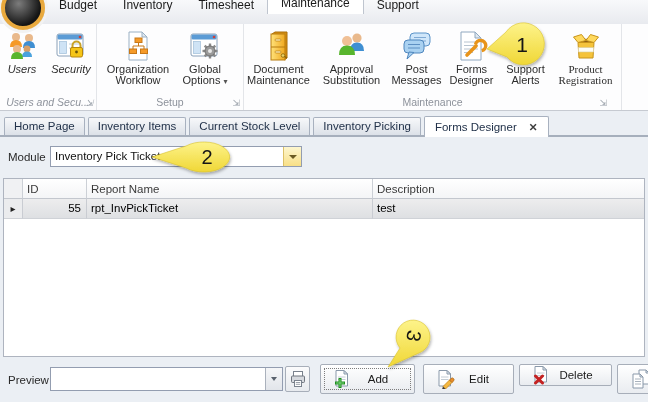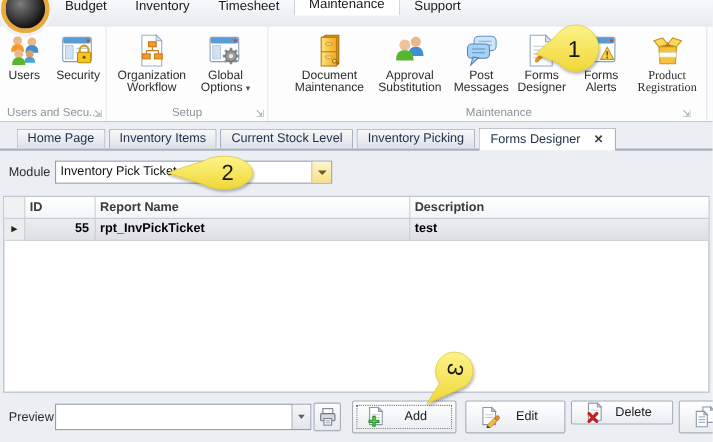--- a/index.html
+++ b/index.html
@@ -26,21 +26,21 @@
   .ritem{display:flex;flex-direction:column;align-items:center;padding-top:1px;cursor:default;}
   .ritem .ic{height:35px;display:flex;align-items:center;justify-content:center;}
   .ritem .item-label{font-size:11px;line-height:11px;text-align:center;color:#2d2d2d;margin-top:1px;}
   .ddcaret{font-size:8px;color:#555;}
   .gcap{position:absolute;left:0;right:0;bottom:1px;height:14px;font-size:10.5px;color:#8d929b;
     text-align:center;line-height:14px;white-space:nowrap;overflow:hidden;}
   .launcher{position:absolute;right:3px;bottom:2px;font-size:9px;color:#99a0a9;line-height:10px;cursor:default;}
 
   
   .docstrip{position:absolute;top:115px;left:0;width:648px;height:22px;display:flex;
-    align-items:flex-end;padding-left:15px;box-sizing:border-box;}
+    align-items:flex-end;padding-left:4px;box-sizing:border-box;}
   .docstrip::after{content:"";position:absolute;left:0;right:0;bottom:0;height:2px;background:#a6afbc;}
   .dtab{position:relative;z-index:1;height:17px;line-height:17px;padding:0 9px;margin-right:3px;margin-bottom:2px;
     background:linear-gradient(#f7f8fa,#dce1e8);border:1px solid #a8b1bf;border-bottom:none;
     border-radius:2px 2px 0 0;font-size:11.5px;color:#22324a;white-space:nowrap;cursor:default;}
   .dtab.active{z-index:2;height:20px;line-height:20px;margin-bottom:0;background:#fff;padding:0 10px;}
   .dtab .close{margin-left:12px;font-size:10.5px;font-weight:bold;color:#3c3c3c;cursor:pointer;}
 
   
   .module-label{position:absolute;left:8px;top:151px;font-size:11.5px;color:#2a2a2a;}
   .module-combo{position:absolute;left:50px;top:146px;width:252px;height:21px;box-sizing:border-box;
@@ -49,21 +49,21 @@
     white-space:nowrap;overflow:hidden;}
   .module-combo .dd{position:absolute;right:0;top:0;width:17px;height:19px;
     background:linear-gradient(#fdf6cf,#f8df86);border-left:1px solid #dcc067;
     display:flex;align-items:center;justify-content:center;cursor:pointer;}
   .caret-dn{width:0;height:0;border-left:4px solid transparent;border-right:4px solid transparent;
     border-top:4px solid #6b5a23;}
 
   
   .grid{position:absolute;left:3px;top:178px;width:642px;height:179px;box-sizing:border-box;
     background:#fff;border:1px solid #aeb4bf;}
-  .grow{display:grid;grid-template-columns:19px 64px 286px 1fr;font-weight:bold;}
+  .grow{display:grid;grid-template-columns:19px 64px 286px 1fr;}
   .gh{height:20px;background:linear-gradient(#ffffff,#f3f4f6);}
   .gh .cell{border-right:1px solid #ccd0d6;border-bottom:1px solid #c3c7ce;
     font-size:11.5px;color:#3a3a3a;line-height:20px;padding:0 0 0 4px;white-space:nowrap;overflow:hidden;}
   .gh .cell.ind{background:#f0f1f3;}
   .gd{height:20px;background:linear-gradient(#ededee,#dddfe2);}
   .gd .cell{border-right:1px solid #c9ccd2;border-bottom:1px solid #cfd2d7;
     font-size:11.5px;color:#000;line-height:19px;padding:0 0 0 4px;white-space:nowrap;overflow:hidden;}
   .gd .cell.ind{background:#ebecee;text-align:center;padding:0;font-size:10px;color:#222;}
   .gd .cell.num{text-align:right;padding:0 5px 0 0;}
 
@@ -90,21 +90,21 @@
   
   .overlay{position:absolute;left:0;top:0;width:648px;height:402px;pointer-events:none;z-index:50;}
 </style>
 </head>
 <body>
 
 <div id="app">
 
   <div class="ribbon">
 
-    <div class="rgroup" style="left:0;width:96px;">
+    <div class="rgroup" style="left:0;width:96px;font-style:italic;">
       <div class="items">
         <div class="ritem" style="width:44px;">
           <span class="ic">
             <svg width="32" height="32" viewBox="0 0 32 32">
               <g>
                   <circle cx="10" cy="7" r="4" fill="#e9b98c"></circle>
                   <path d="M4 17 Q4 10 10 10 Q16 10 16 17 Z" fill="#f59a28"></path>
                 </g>
               <g>
                   <circle cx="23" cy="8" r="4" fill="#e9b98c"></circle>
@@ -178,21 +178,21 @@
               <circle cx="21" cy="21" r="2" fill="#e8e8e8"></circle>
             </svg>
           </span>
           <span class="item-label"><span>Global Options</span> <span class="ddcaret">▾</span></span>
         </div>
       </div>
       <div class="gcap"><span>Setup</span></div>
       <span class="launcher">⇲</span>
     </div>
 
-    <div class="rgroup" style="left:244px;width:377px;margin-left:21px;">
+    <div class="rgroup" style="left:244px;width:377px;">
       <div class="items">
         <div class="ritem" style="width:66px;">
           <span class="ic">
             <svg width="32" height="32" viewBox="0 0 32 32">
               <path d="M9 4 l3 -2 h12 v26 l-3 2 Z" fill="#d89010" stroke="#a86c08"></path>
               <rect x="8" y="4" width="14" height="26" fill="url(#cabg)" stroke="#b87d10"></rect>
               <defs>
                   <linearGradient id="cabg" x1="0" y1="0" x2="1" y2="0">
                 <stop offset="0" stop-color="#ffe27a"></stop>
                     <stop offset="1" stop-color="#f0a81f"></stop>
@@ -262,21 +262,21 @@
             <svg width="32" height="32" viewBox="0 0 32 32">
               <rect x="2" y="4" width="26" height="22" rx="2" fill="#fff" stroke="#8aa0b8"></rect>
               <rect x="2.5" y="4.5" width="25" height="5" rx="1.5" fill="#5b9bd5"></rect>
               <circle cx="25" cy="7" r="1.3" fill="#d04038"></circle>
               <rect x="4.5" y="11.5" width="7" height="12" fill="#cfe3f5" stroke="#a9c4dd" stroke-width="0.8"></rect>
               <path d="M21 13 L27 24 H15 Z" fill="#ffd34d" stroke="#c8941a"></path>
               <line x1="21" y1="16.5" x2="21" y2="20.5" stroke="#7a5a00" stroke-width="1.6"></line>
               <circle cx="21" cy="22.3" r="0.9" fill="#7a5a00"></circle>
             </svg>
           </span>
-          <span class="item-label">Forms Alerts</span>
+          <span class="item-label">Support Alerts</span>
         </div>
         <div class="ritem" style="width:68px;font-family:Liberation Serif, serif;">
           <span class="ic">
             <svg width="32" height="32" viewBox="0 0 32 32">
               <path d="M9.5 12 L16 8.5 L22.5 12 L16 15 Z" fill="#8a5a10"></path>
               <path d="M8 12.5 h16 l-1 15.5 h-14 Z" fill="#f5c33a" stroke="#c8941a"></path>
               <path d="M8 12.5 L3.5 7 L11.5 4.5 L16 10.5 Z" fill="#ffd95e" stroke="#c8941a"></path>
               <path d="M24 12.5 L28.5 7 L20.5 4.5 L16 10.5 Z" fill="#ffd95e" stroke="#c8941a"></path>
               <rect x="8.3" y="17.5" width="15.4" height="4.5" fill="#fdfdf5" stroke="#d8c894" stroke-width="0.6"></rect>
             </svg>

